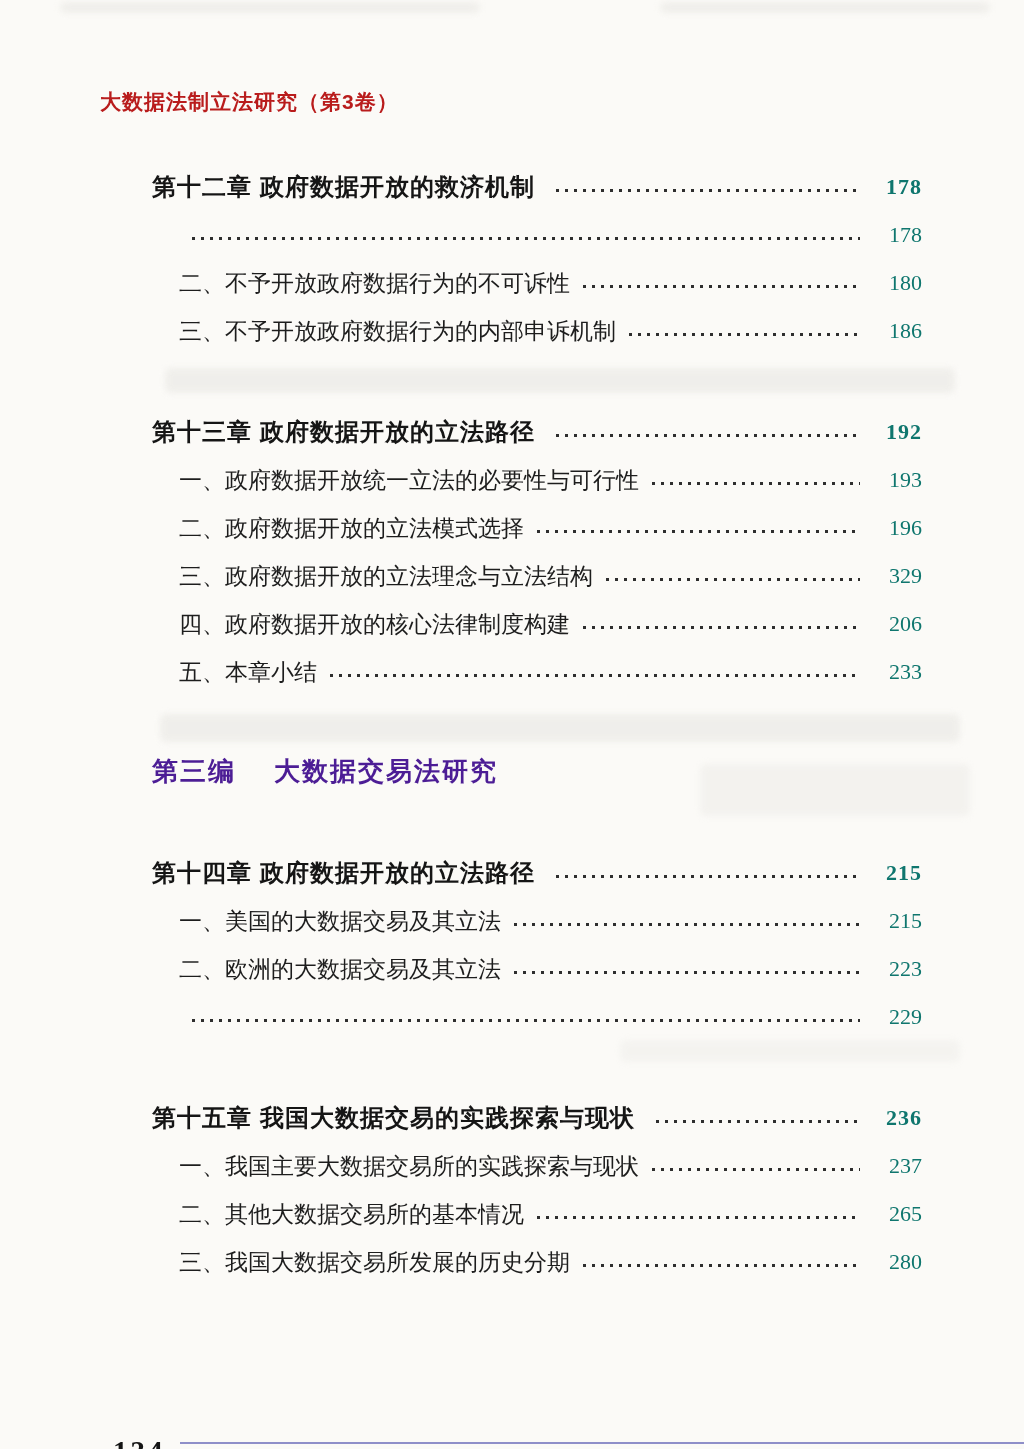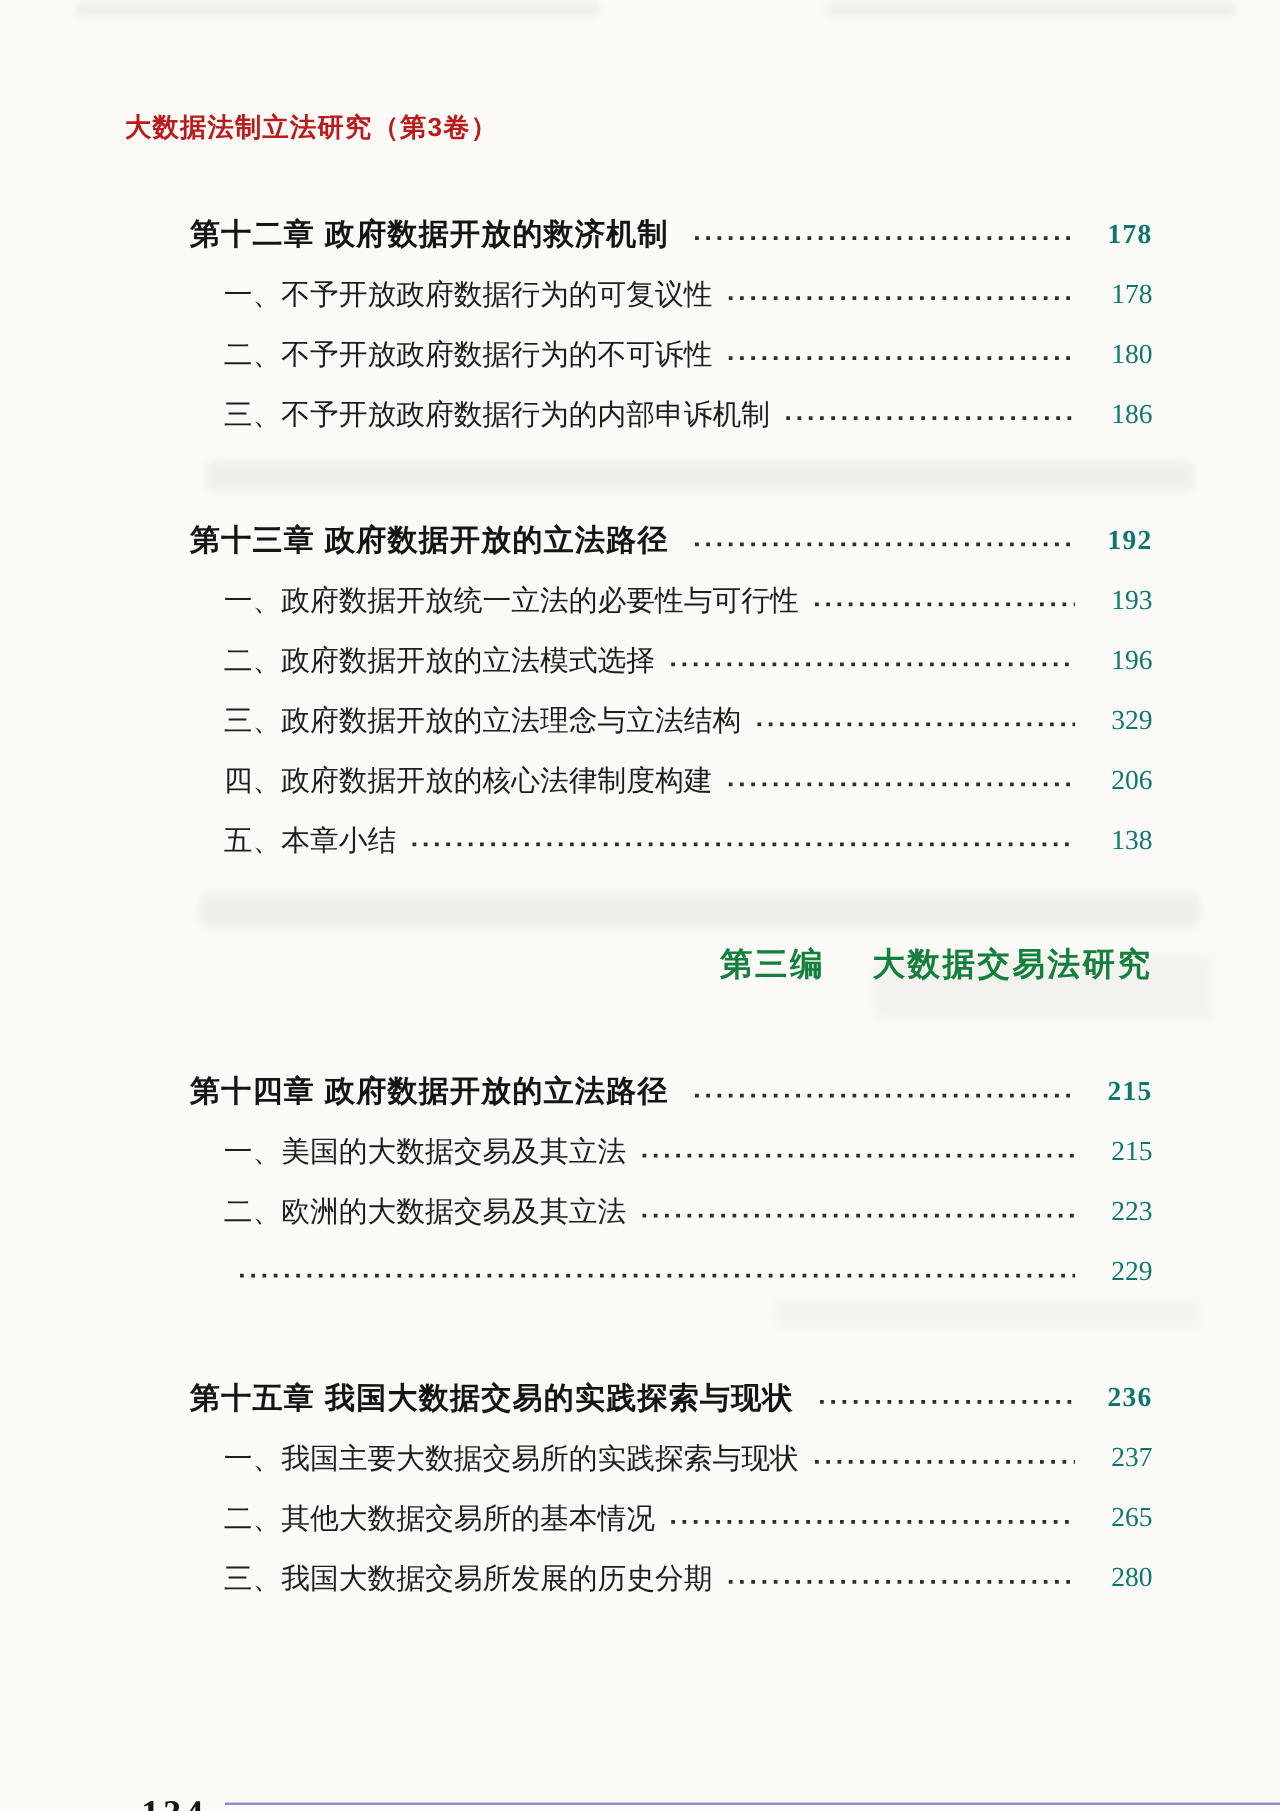--- a/index.html
+++ b/index.html
@@ -92,25 +92,25 @@
     color: #1d1d1d;
     font-family: "Liberation Serif", serif;
   }
   .row-item .item-title { white-space: nowrap; }
 
   .row-part {
     height: 50px;
     margin: 50px 0;
     display: flex;
     align-items: center;
-    justify-content: flex-end;
+    justify-content: flex-start;
     font-weight: 700;
     font-size: 26px;
     letter-spacing: 2px;
-    color: #15803d;
+    color: #4c1d95;
   }
   .row-part .part-label { white-space: nowrap; }
   .row-part .part-title { margin-left: 38px; white-space: nowrap; }
 
   .footer-pagenum-clip {
     position: absolute;
     left: 113px;
     top. : 0;
     top: 1437px;
     height: 12px;
@@ -148,21 +148,20 @@
 <div class="running-head">大数据法制立法研究（第3卷）</div>
 
 <div class="toc" id="toc">
     <div class="toc-row row-chapter">
       <span class="chap-label">第十二章</span>
       <span class="chap-title">政府数据开放的救济机制</span>
       <span class="leader"></span>
       <span class="pagenum">178</span>
     </div>
     <div class="toc-row row-item">
-      <span class="item-title">一、不予开放政府数据行为的可复议性</span>
       <span class="leader"></span>
       <span class="pagenum">178</span>
     </div>
     <div class="toc-row row-item">
       <span class="item-title">二、不予开放政府数据行为的不可诉性</span>
       <span class="leader"></span>
       <span class="pagenum">180</span>
     </div>
     <div class="toc-row row-item">
       <span class="item-title">三、不予开放政府数据行为的内部申诉机制</span>
@@ -191,21 +190,21 @@
       <span class="pagenum">329</span>
     </div>
     <div class="toc-row row-item">
       <span class="item-title">四、政府数据开放的核心法律制度构建</span>
       <span class="leader"></span>
       <span class="pagenum">206</span>
     </div>
     <div class="toc-row row-item">
       <span class="item-title">五、本章小结</span>
       <span class="leader"></span>
-      <span class="pagenum">138</span>
+      <span class="pagenum">233</span>
     </div>
     <div class="row-part">
       <span class="part-label">第三编</span>
       <span class="part-title">大数据交易法研究</span>
     </div>
     <div class="toc-row row-chapter">
       <span class="chap-label">第十四章</span>
       <span class="chap-title">政府数据开放的立法路径</span>
       <span class="leader"></span>
       <span class="pagenum">215</span>

